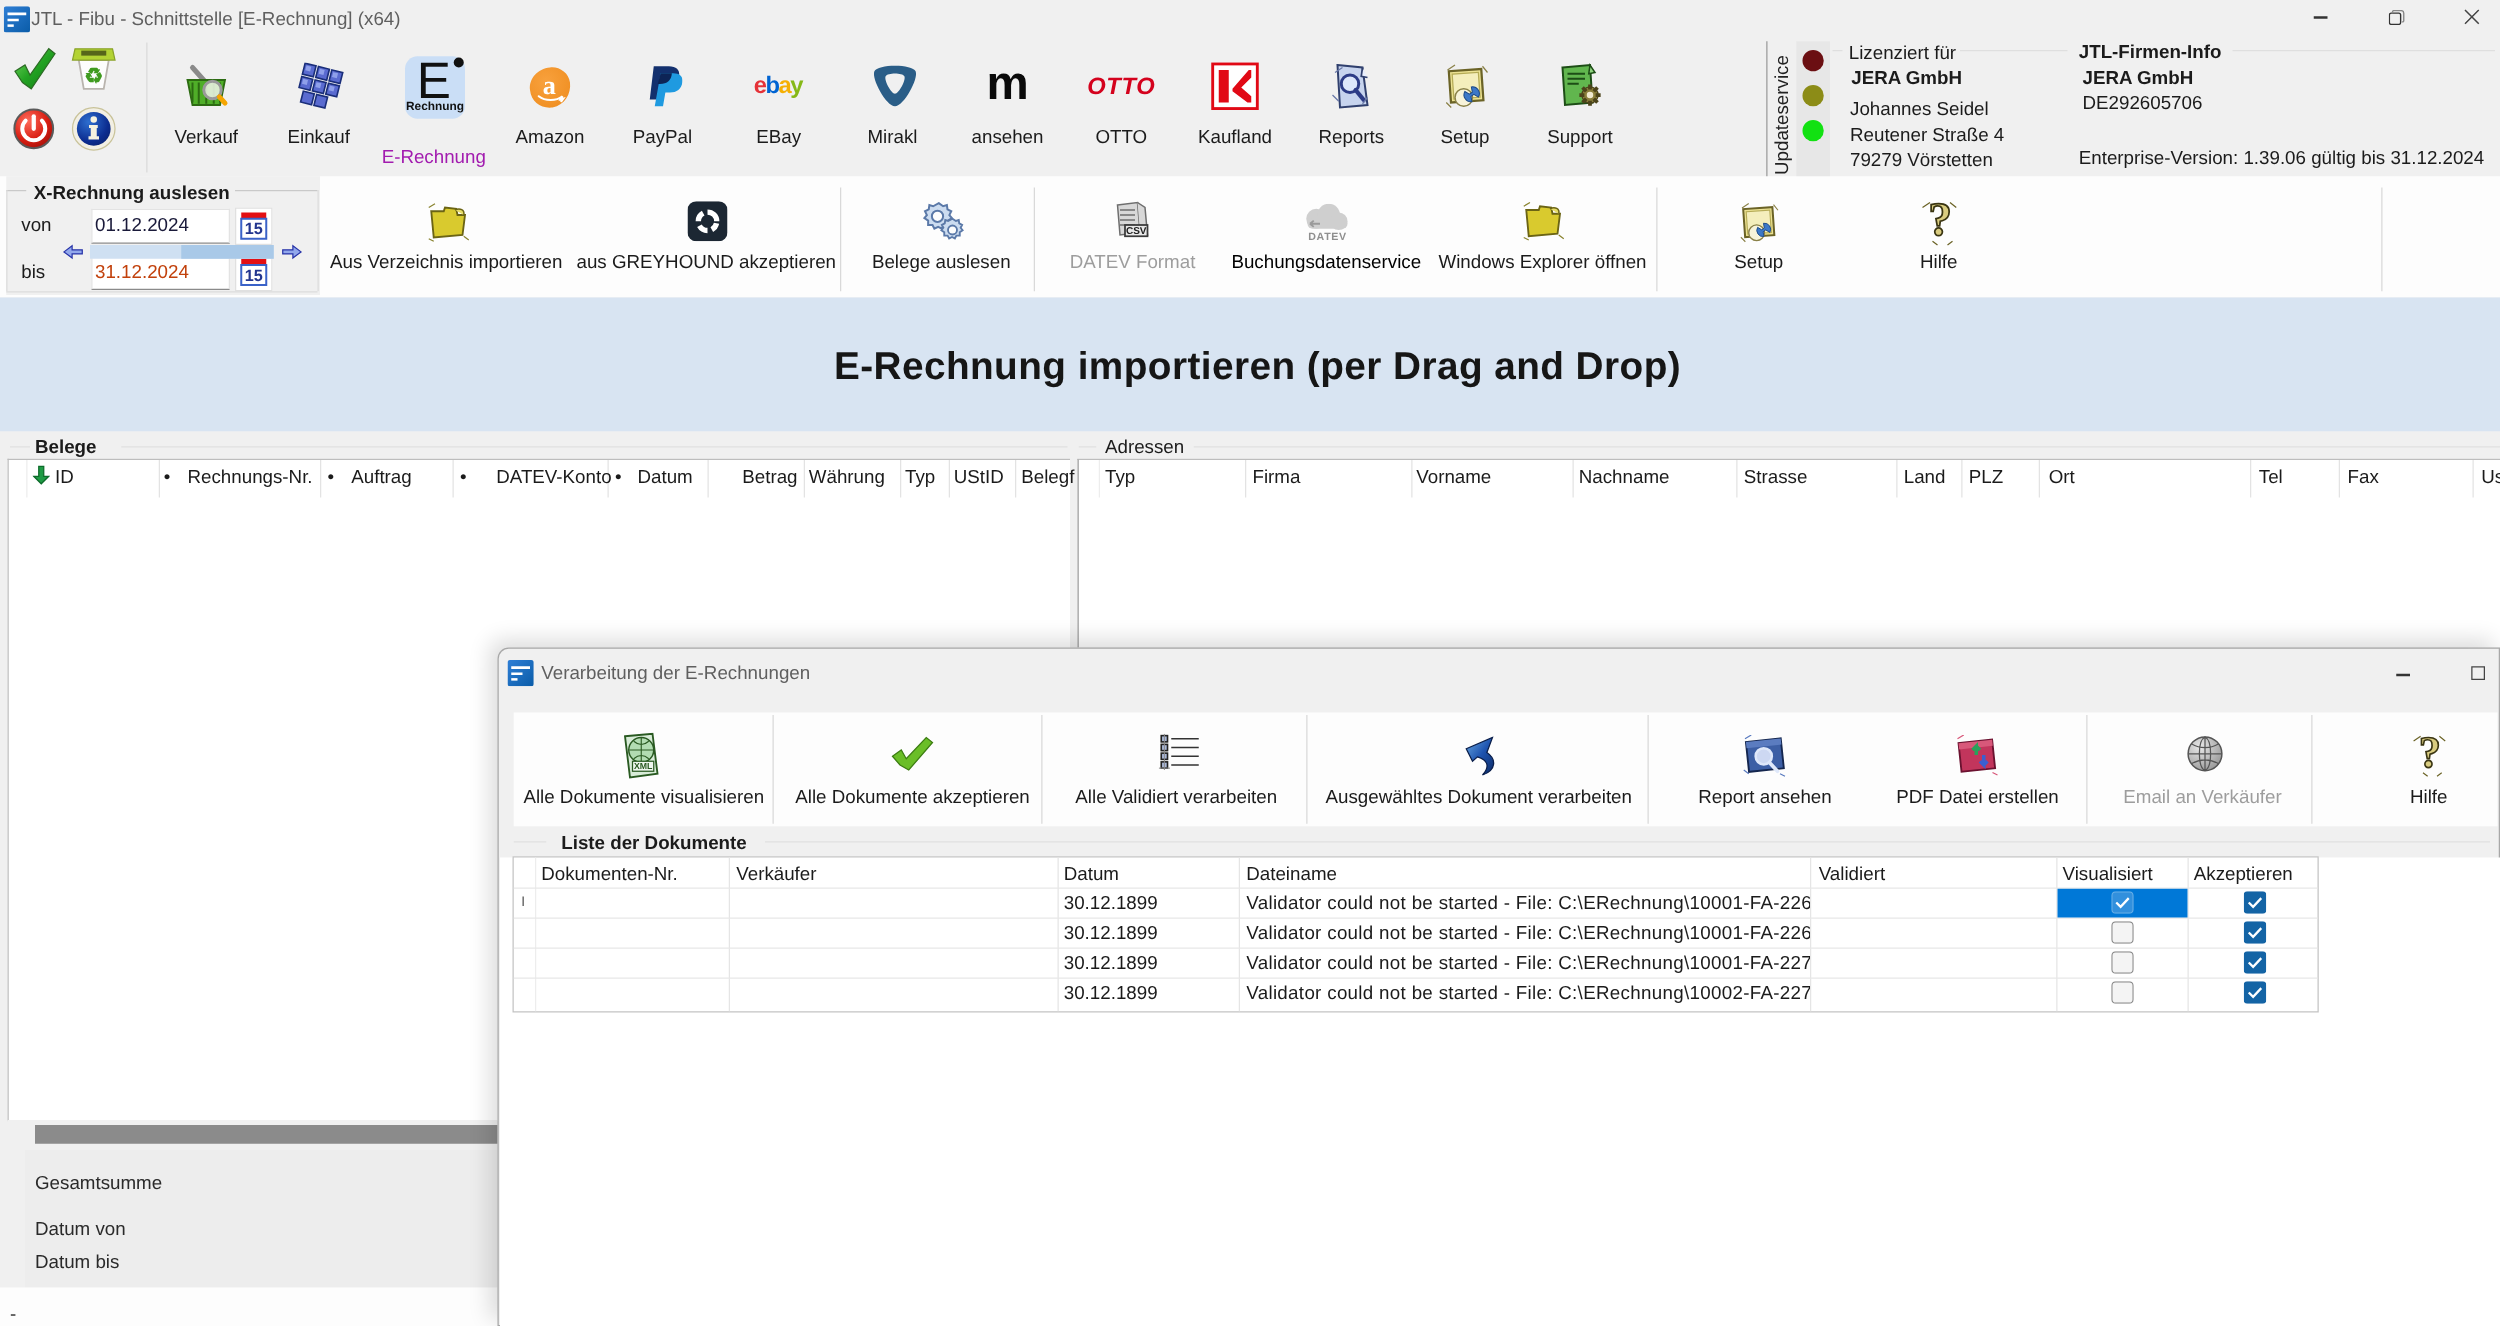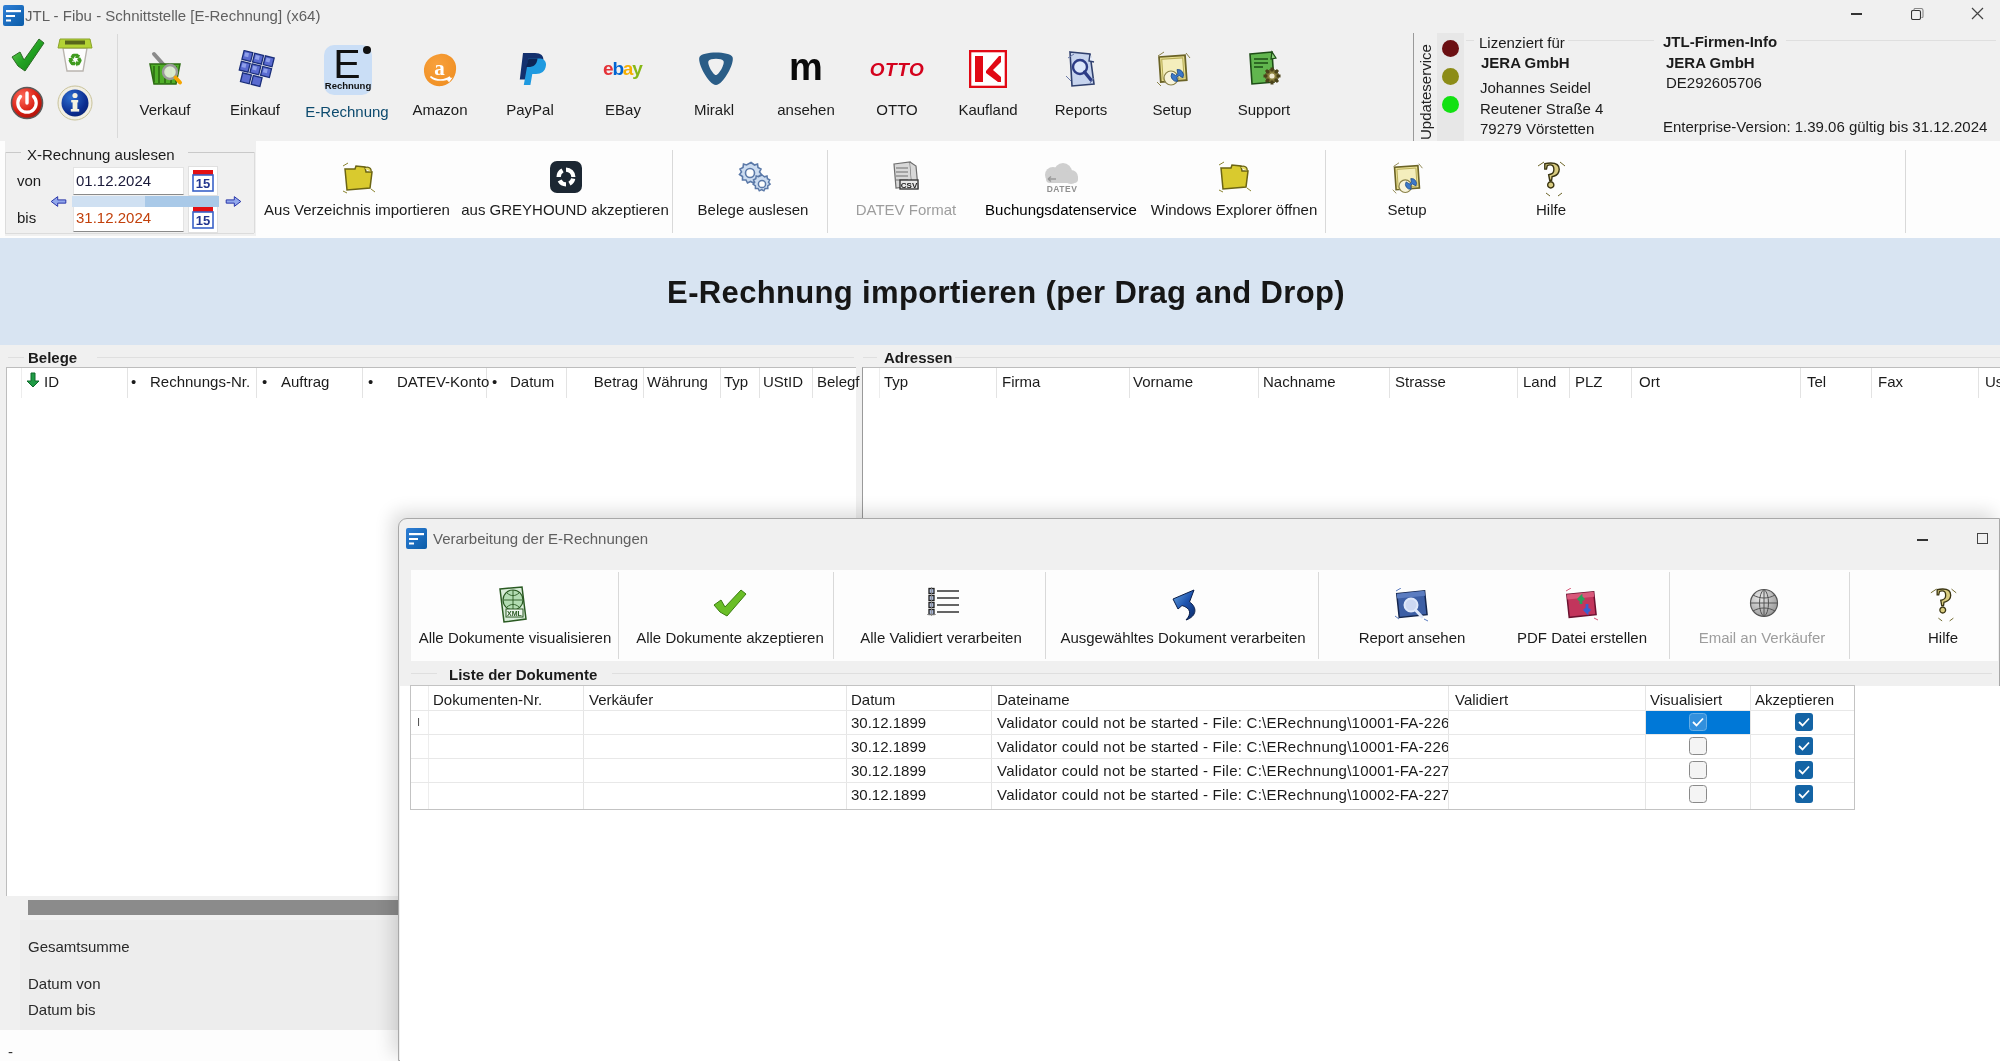--- a/index.html
+++ b/index.html
@@ -76,21 +76,21 @@
     <circle cx="18" cy="18" r="17" fill="#f2efe4" stroke="#c9c39a" stroke-width="1"></circle>
     <circle cx="18" cy="18" r="13.5" fill="url(#nfo)"></circle>
     <circle cx="18" cy="10.5" r="2.6" fill="#f5f2e0"></circle>
     <rect x="15.6" y="15" width="4.8" height="11" rx="1" fill="#f5f2e0"></rect>
     <rect x="13.8" y="24" width="8.4" height="2.6" fill="#f5f2e0"></rect>
     <rect x="14.2" y="15" width="7" height="2.4" fill="#f5f2e0"></rect>
   </svg>
 
 <div class="cl" style="left:165px;top:101px">Verkauf</div>
 <div class="cl" style="left:255px;top:101px">Einkauf</div>
-<div class="cl" style="left:347px;top:103px;color:#0c4a6e">E-Rechnung</div>
+<div class="cl" style="left:347px;top:117px;color:#a21caf">E-Rechnung</div>
 <div class="cl" style="left:440px;top:101px">Amazon</div>
 <div class="cl" style="left:530px;top:101px">PayPal</div>
 <div class="cl" style="left:623px;top:101px">EBay</div>
 <div class="cl" style="left:714px;top:101px">Mirakl</div>
 <div class="cl" style="left:806px;top:101px">ansehen</div>
 <div class="cl" style="left:897px;top:101px">OTTO</div>
 <div class="cl" style="left:988px;top:101px">Kaufland</div>
 <div class="cl" style="left:1081px;top:101px">Reports</div>
 <div class="cl" style="left:1172px;top:101px">Setup</div>
 <div class="cl" style="left:1264px;top:101px">Support</div>
@@ -216,21 +216,21 @@
 <div class="gl" style="left:1663px;top:118px">Enterprise-Version: 1.39.06 gültig bis 31.12.2024</div>
 
 <div class="abs" style="left:0;top:141px;width:2000px;height:97px;background:#fdfdfd"></div>
 <div class="abs" style="left:5px;top:141px;width:251px;height:95px;background:#f0f0f0"></div>
 
 <div class="abs" style="left:5px;top:152px;width:16px;height:1px;background:#c9c9c9"></div>
 <div class="abs" style="left:188px;top:152px;width:66px;height:1px;background:#c9c9c9"></div>
 <div class="abs" style="left:5px;top:152px;width:1px;height:81px;background:#dcdcdc"></div>
 <div class="abs" style="left:5px;top:233px;width:249px;height:1px;background:#dcdcdc"></div>
 <div class="abs" style="left:254px;top:152px;width:1px;height:81px;background:#dcdcdc"></div>
-<div class="gl" style="left:27px;top:146px;font-weight:normal">X-Rechnung auslesen</div>
+<div class="gl" style="left:27px;top:146px;font-weight:bold">X-Rechnung auslesen</div>
 <div class="gl" style="left:17px;top:172px">von</div>
 <div class="gl" style="left:17px;top:209px">bis</div>
 <div class="abs" style="left:73px;top:167px;width:111px;height:28px;background:#fff;border:1px solid #e3e3e3;border-bottom:1px solid #8a8a8a"></div>
 <div class="gl" style="left:76px;top:172px;color:#1a1a3a">01.12.2024</div>
 <div class="abs" style="left:73px;top:204px;width:111px;height:28px;background:#fff;border:1px solid #e3e3e3;border-bottom:1px solid #8a8a8a"></div>
 <div class="gl" style="left:76px;top:209px;color:#c2410c">31.12.2024</div>
 
 <svg class="abs" style="left:188px;top:166px" width="30" height="30" viewBox="0 0 30 30">
     <rect x="0.5" y="0.5" width="29" height="29" fill="#fff" stroke="#e0e0e0"></rect>
     <rect x="5" y="4" width="20" height="5" fill="#e30f13"></rect>
@@ -358,21 +358,21 @@
 <div class="gl" style="left:492px;top:373px">•</div>
 <div class="gl" style="left:510px;top:373px">Datum</div>
 <div class="abs" style="left:566px;top:373px;width:72px;text-align:right;font-size:15px;color:#1b1b1b">Betrag</div>
 <div class="gl" style="left:647px;top:373px">Währung</div>
 <div class="gl" style="left:724px;top:373px">Typ</div>
 <div class="gl" style="left:763px;top:373px">UStID</div>
 <div class="gl" style="left:817px;top:373px">Belegf</div>
 
 <div class="hline" style="left:863px;top:357px;width:14px"></div>
 <div class="hline" style="left:955px;top:357px;width:1045px"></div>
-<div class="gl" style="left:884px;top:349px;font-weight:bold">Adressen</div>
+<div class="gl" style="left:884px;top:349px;font-weight:normal">Adressen</div>
 <div class="abs" style="left:862px;top:367px;width:1138px;height:151px;background:#fff;border-top:1px solid #bdbdbd;border-left:1px solid #9a9a9a"></div>
 <div class="abs" style="left:879px;top:368px;width:1px;height:30px;background:#ededed"></div>
 <div class="abs" style="left:996px;top:368px;width:1px;height:30px;background:#e3e3e3"></div>
 <div class="abs" style="left:1129px;top:368px;width:1px;height:30px;background:#e3e3e3"></div>
 <div class="abs" style="left:1258px;top:368px;width:1px;height:30px;background:#e3e3e3"></div>
 <div class="abs" style="left:1389px;top:368px;width:1px;height:30px;background:#e3e3e3"></div>
 <div class="abs" style="left:1517px;top:368px;width:1px;height:30px;background:#e3e3e3"></div>
 <div class="abs" style="left:1569px;top:368px;width:1px;height:30px;background:#e3e3e3"></div>
 <div class="abs" style="left:1631px;top:368px;width:1px;height:30px;background:#e3e3e3"></div>
 <div class="abs" style="left:1800px;top:368px;width:1px;height:30px;background:#e3e3e3"></div>

